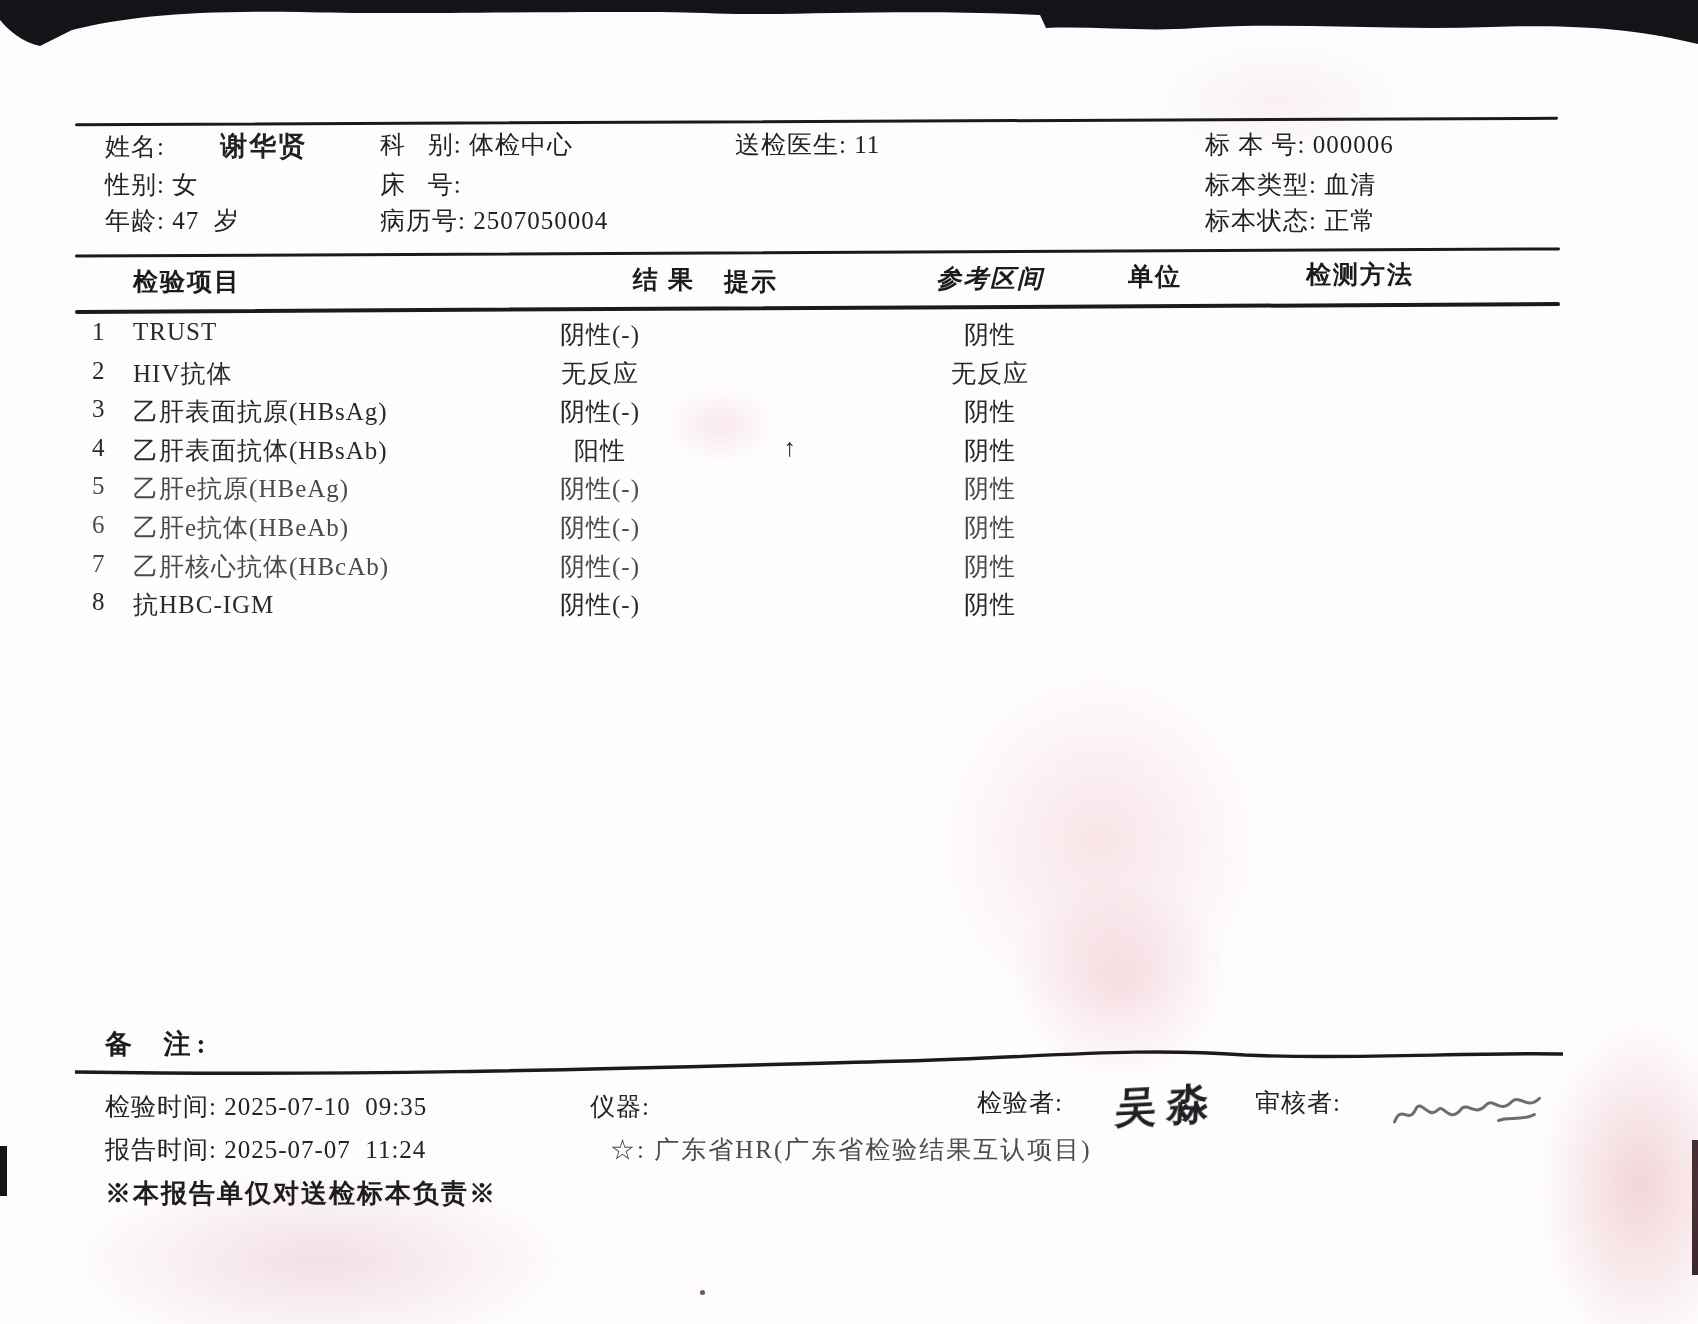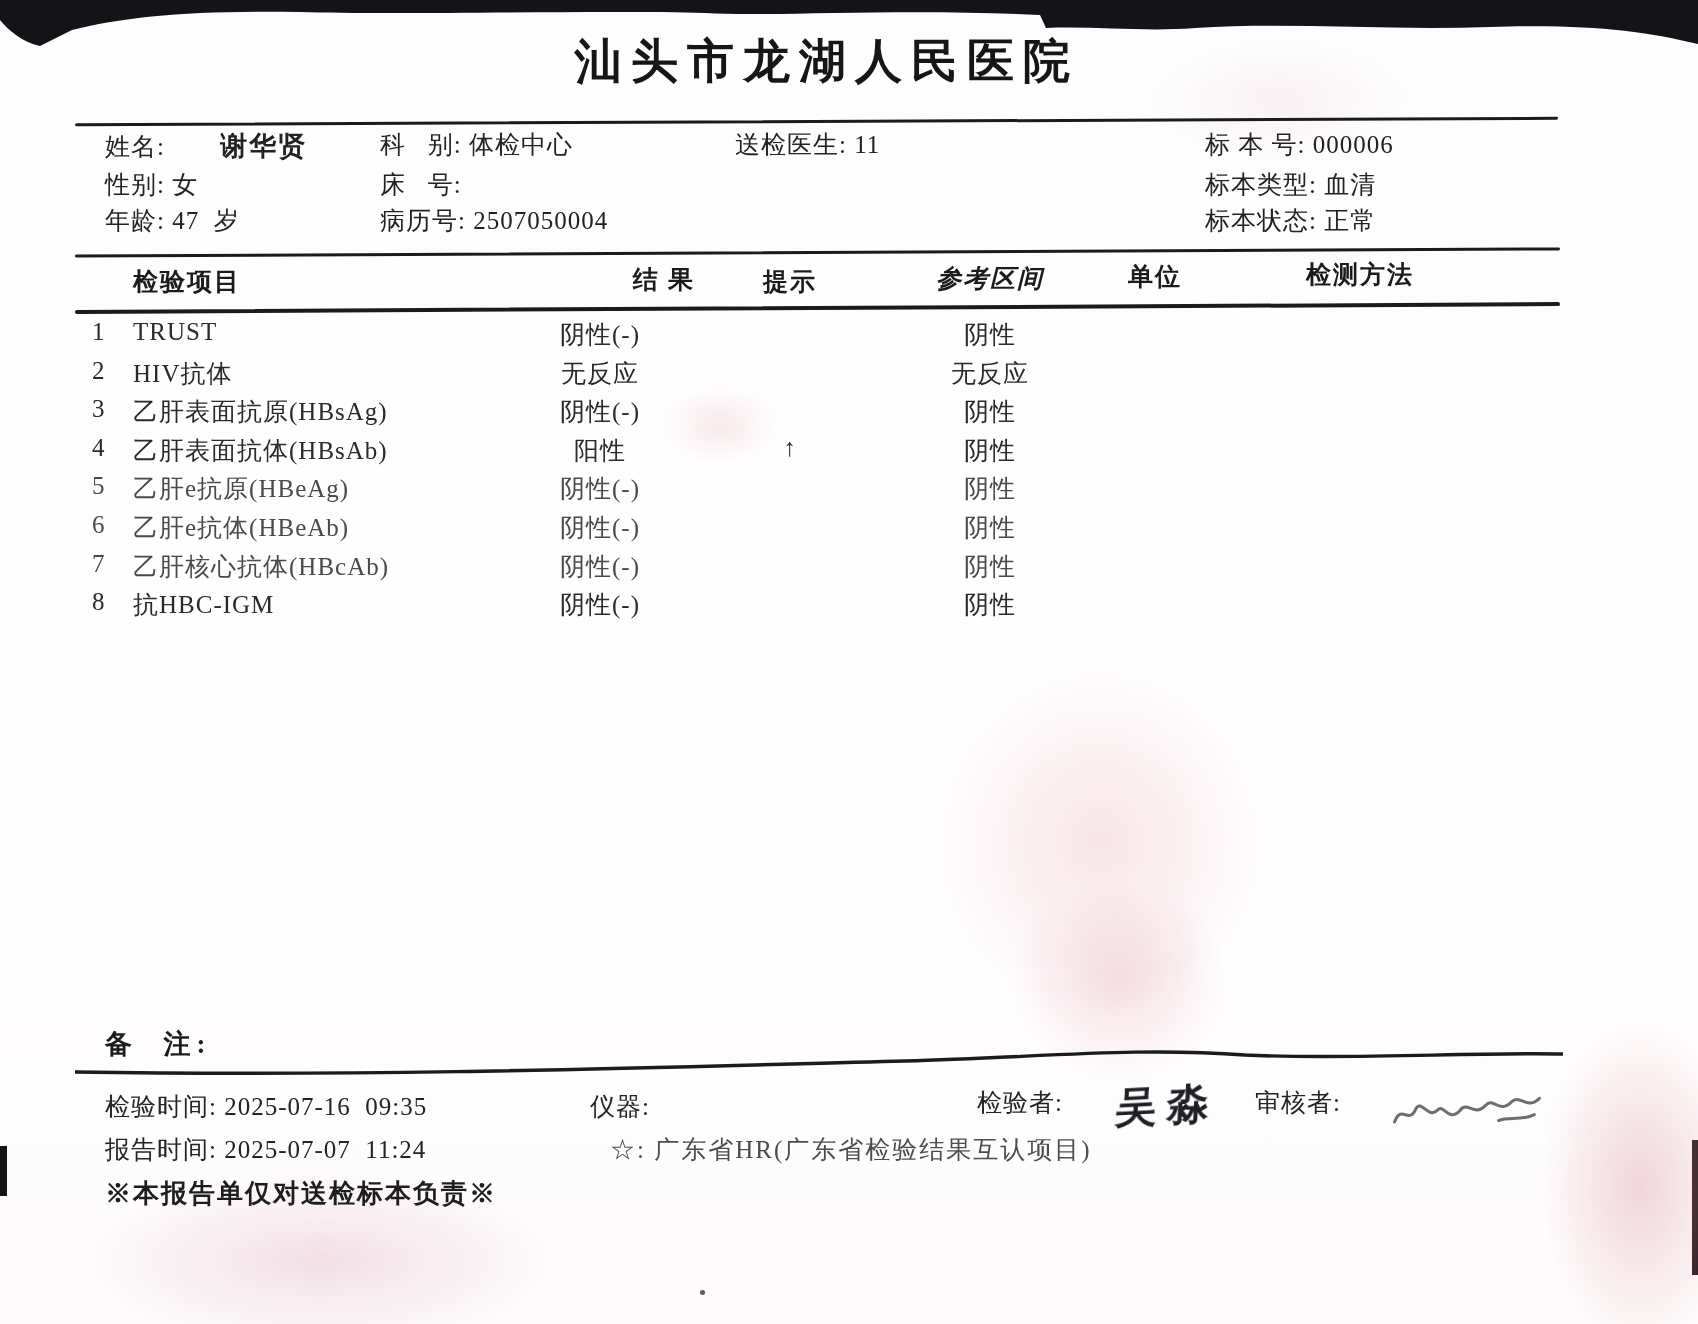--- a/index.html
+++ b/index.html
@@ -54,41 +54,40 @@
   <div class="edge-mark" style="right:0;top:1140px;width:6px;height:135px;background:#2b1a20;"></div>
 
   <div class="smudge" style="left:930px;top:660px;width:340px;height:360px;background:radial-gradient(closest-side,rgba(232,169,180,.30),rgba(232,169,180,0));"></div>
   <div class="smudge" style="left:1010px;top:880px;width:220px;height:200px;background:radial-gradient(closest-side,rgba(226,150,165,.28),rgba(226,150,165,0));"></div>
   <div class="smudge" style="left:660px;top:385px;width:120px;height:80px;background:radial-gradient(closest-side,rgba(232,169,180,.25),rgba(232,169,180,0));"></div>
   <div class="smudge" style="left:80px;top:1170px;width:480px;height:180px;background:radial-gradient(closest-side,rgba(216,150,170,.28),rgba(216,150,170,0));"></div>
   <div class="smudge" style="left:1540px;top:1020px;width:200px;height:330px;background:radial-gradient(closest-side,rgba(224,148,160,.38),rgba(224,148,160,0));"></div>
   <div class="smudge" style="left:1150px;top:40px;width:260px;height:120px;background:radial-gradient(closest-side,rgba(232,180,188,.18),rgba(232,180,188,0));"></div>
   <div class="smudge" style="left:700px;top:1290px;width:5px;height:5px;background:#6b5560;"></div>
 
-  <div class="abs hospital" style="left:575px;top:30px;">汕头市龙湖人民医院</div>
   <div class="hline" style="left:75px;top:120px;width:1483px;height:3px;transform:rotate(-0.25deg);"></div>
 
   <div class="abs info" style="left:105px;top:128px;"><span class="pre">姓名: </span><b>谢华贤</b></div>
   <div class="abs info pre" style="left:380px;top:128px;"><span class="pre">科   别: </span><span>体检中心</span></div>
   <div class="abs info" style="left:735px;top:128px;"><span class="pre">送检医生: </span><span>11</span></div>
   <div class="abs info" style="left:1205px;top:128px;"><span class="pre">标 本 号: </span><span>000006</span></div>
 
   <div class="abs info" style="left:105px;top:168px;"><span class="pre">性别: </span><span>女</span></div>
   <div class="abs info pre" style="left:380px;top:168px;"><span class="pre">床   号:</span><span></span></div>
   <div class="abs info" style="left:1205px;top:168px;"><span class="pre">标本类型: </span><span>血清</span></div>
 
   <div class="abs info pre" style="left:105px;top:204px;"><span class="pre">年龄: </span><span class="pre">47  岁</span></div>
   <div class="abs info" style="left:380px;top:204px;"><span class="pre">病历号: </span><span>2507050004</span></div>
   <div class="abs info" style="left:1205px;top:204px;"><span class="pre">标本状态: </span><span>正常</span></div>
 
   <div class="hline" style="left:75px;top:251px;width:1485px;height:3px;transform:rotate(-0.28deg);"></div>
 
   <div class="abs th" style="left:133px;top:265px;">检验项目</div>
   <div class="abs th pre" style="left:505px;top:263px;width:190px;">结 果</div>
-  <div class="abs th" style="left:745px;top:265px;width:90px;text-align:center;">提示</div>
+  <div class="abs th" style="left:724px;top:265px;width:90px;text-align:left;">提示</div>
   <div class="abs th" style="left:920px;top:262px;width:140px;text-align:center;font-style:italic;">参考区间</div>
   <div class="abs th" style="left:1110px;top:260px;width:90px;text-align:center;">单位</div>
   <div class="abs th" style="left:1270px;top:258px;width:180px;text-align:center;">检测方法</div>
   <div class="hline" style="left:75px;top:306px;width:1485px;height:4px;transform:rotate(-0.3deg);"></div>
 
   <div class="abs" style="left:0;top:318px;width:1698px;height:320px;">
     <div class="row" style="top: 0px;">
       <span class="cell c-no">1</span>
       <span class="cell c-item">TRUST</span>
       <span class="cell c-res">阴性(-)</span>
@@ -167,21 +166,21 @@
       <span class="cell c-unit"></span>
       <span class="cell c-meth"></span>
     </div>
   </div>
 
   <div class="abs remark pre" style="left:105px;top:1026px;">备  注:</div>
   <svg class="abs" style="left:75px;top:1040px;width:1488px;height:40px;" viewBox="0 0 1488 40" preserveAspectRatio="none">
     <path d="M0,32 C330,37 620,26 830,21 C970,17 1060,7 1170,15 C1270,20 1400,12 1488,14" stroke="#1b1b1b" stroke-width="3.4" fill="none"></path>
   </svg>
 
-  <div class="abs foot" style="left:105px;top:1090px;"><span class="pre">检验时间: </span><span class="pre">2025-07-16  09:35</span></div>
+  <div class="abs foot" style="left:105px;top:1090px;"><span class="pre">检验时间: </span><span class="pre">2025-07-10  09:35</span></div>
   <div class="abs foot" style="left:590px;top:1090px;"><span>仪器:</span><span></span></div>
   <div class="abs foot" style="left:977px;top:1086px;">检验者: </div>
   <div class="abs sig" style="left:1115px;top:1078px;">吴淼</div>
   <div class="abs foot" style="left:1255px;top:1086px;">审核者: </div>
   <svg class="abs" style="left:1390px;top:1088px;width:160px;height:44px;transform:rotate(-3deg);" viewBox="0 0 160 44">
     <path d="M4,30 C12,12 18,34 26,18 C32,8 38,30 48,20 C54,14 58,34 70,22 C78,12 84,30 96,18 C104,10 110,28 122,16 C130,8 138,26 150,14 M108,34 C118,30 130,36 144,30" stroke="#57505c" stroke-width="3" fill="none" stroke-linecap="round" opacity=".85"></path>
   </svg>
 
   <div class="abs foot" style="left:105px;top:1133px;"><span class="pre">报告时间: </span><span class="pre">2025-07-07  11:24</span></div>
   <div class="abs foot hrnote" style="left:610px;top:1133px;">☆: 广东省HR(广东省检验结果互认项目)</div>

